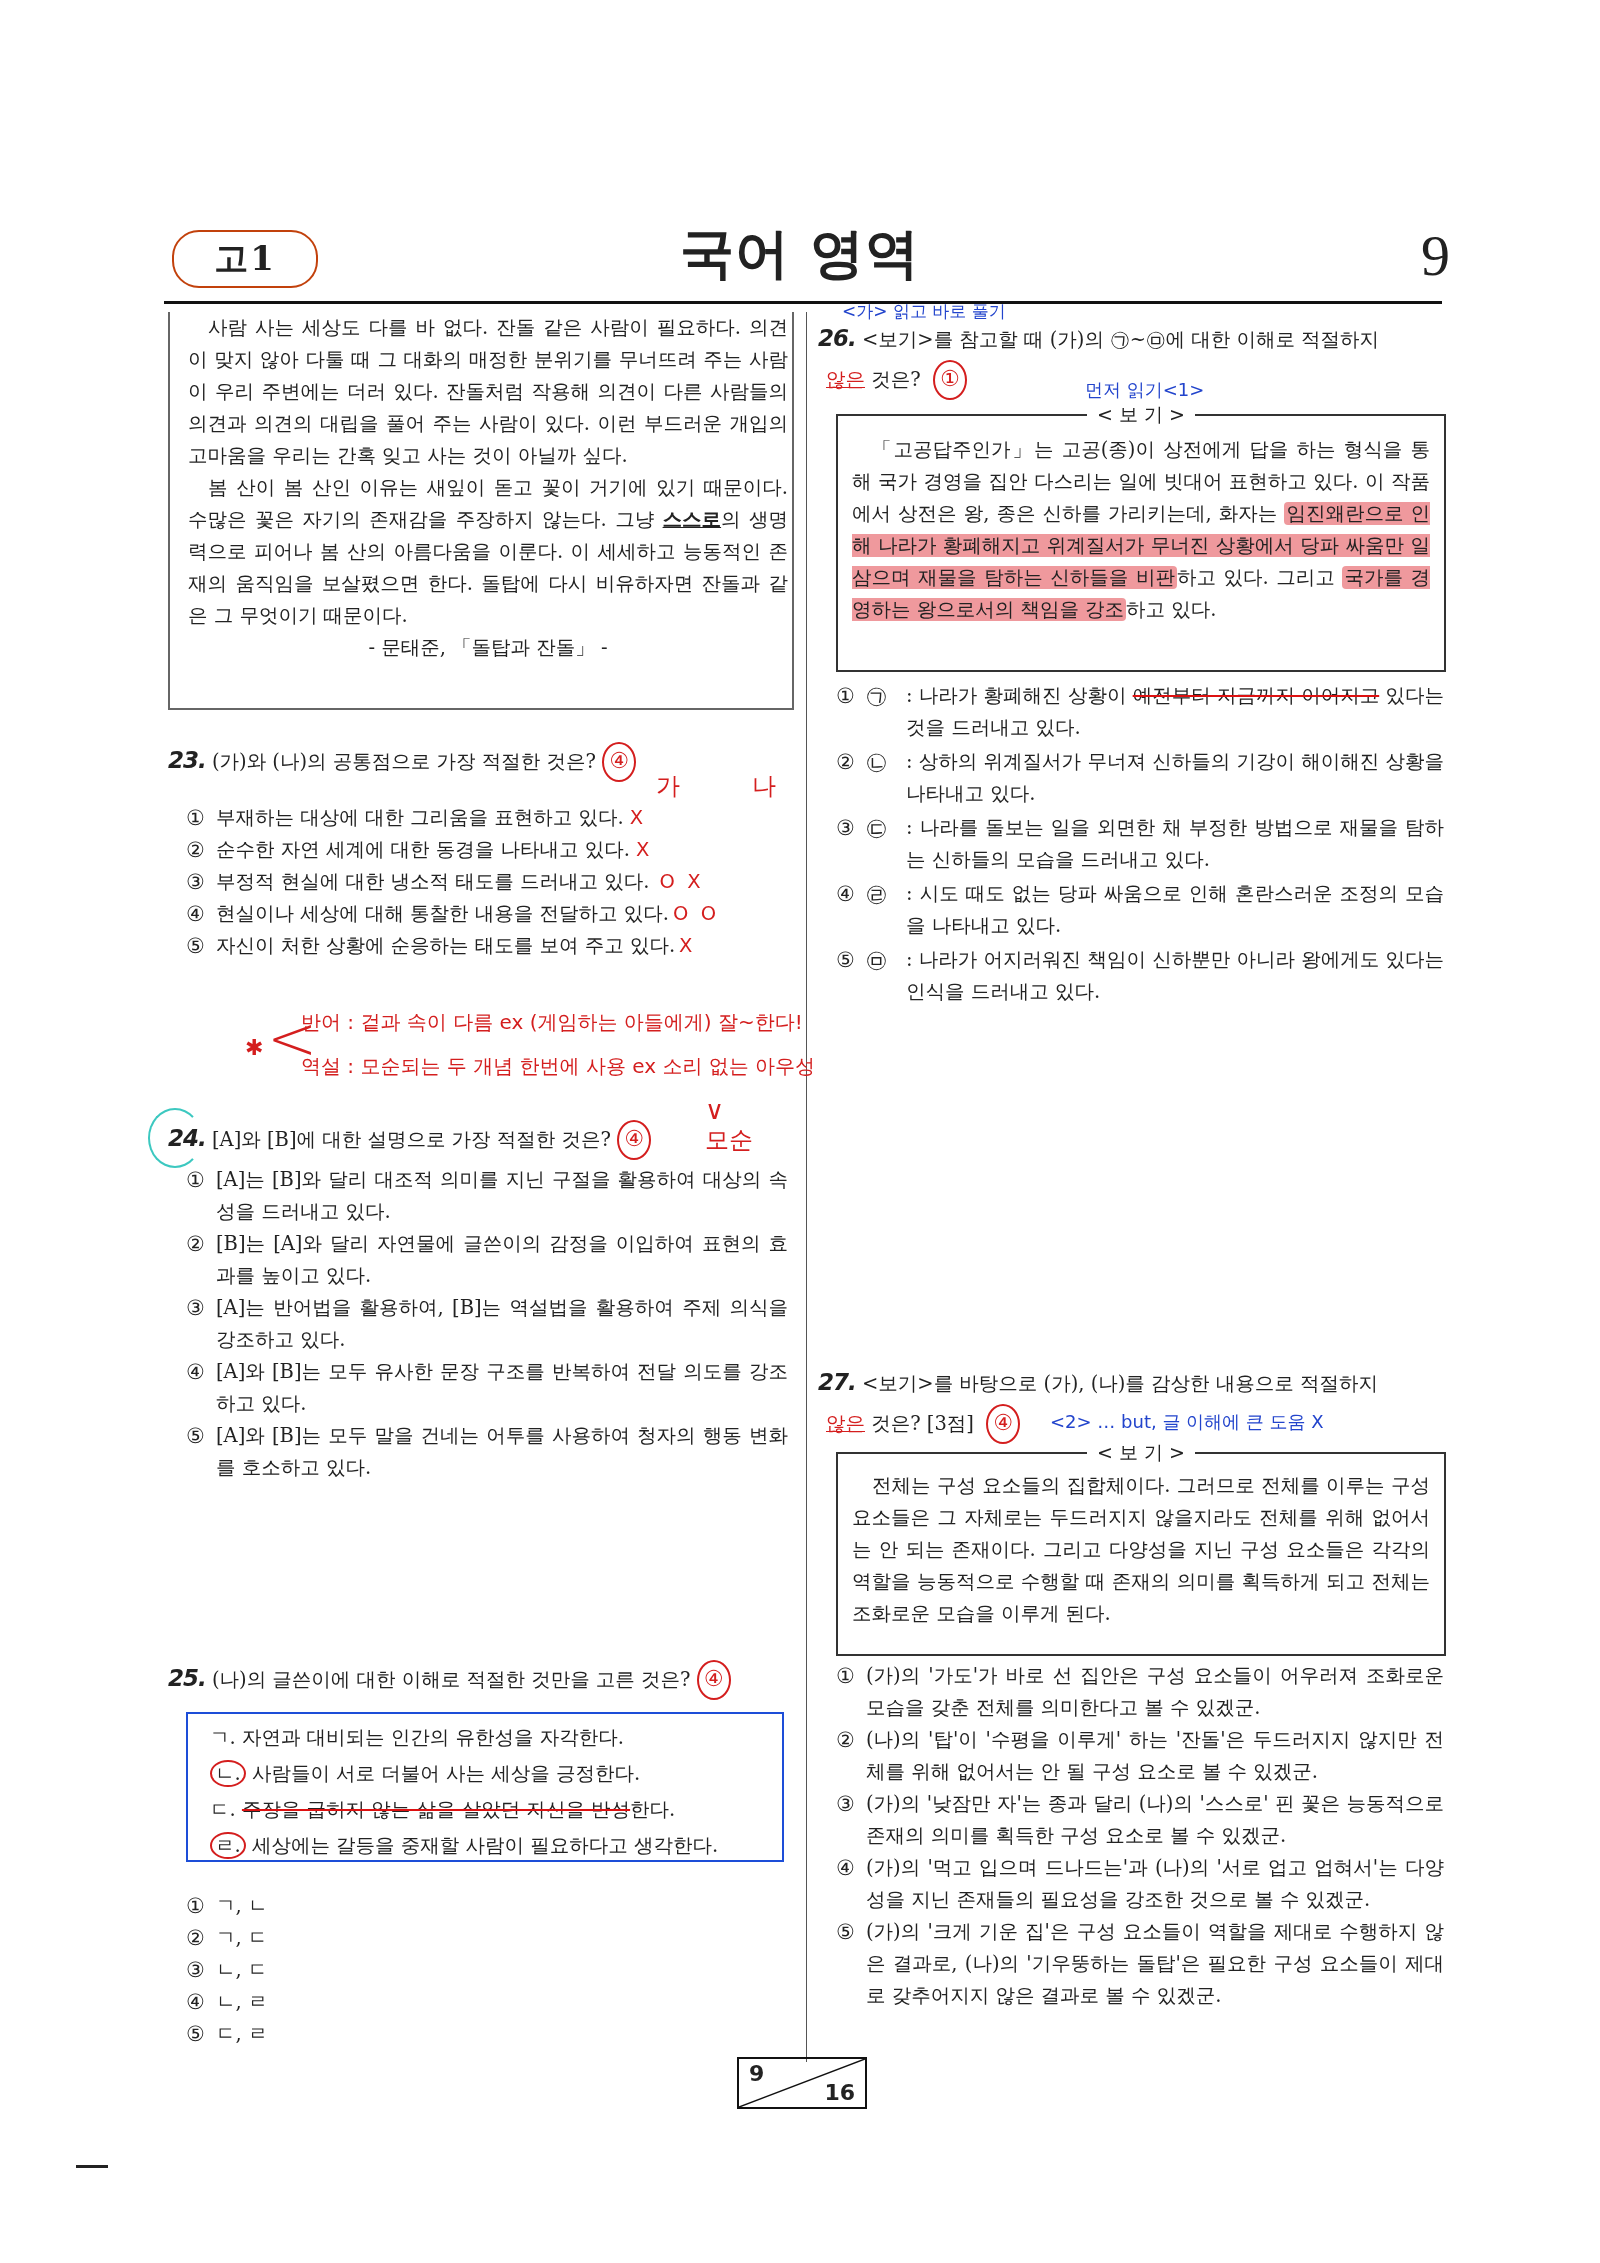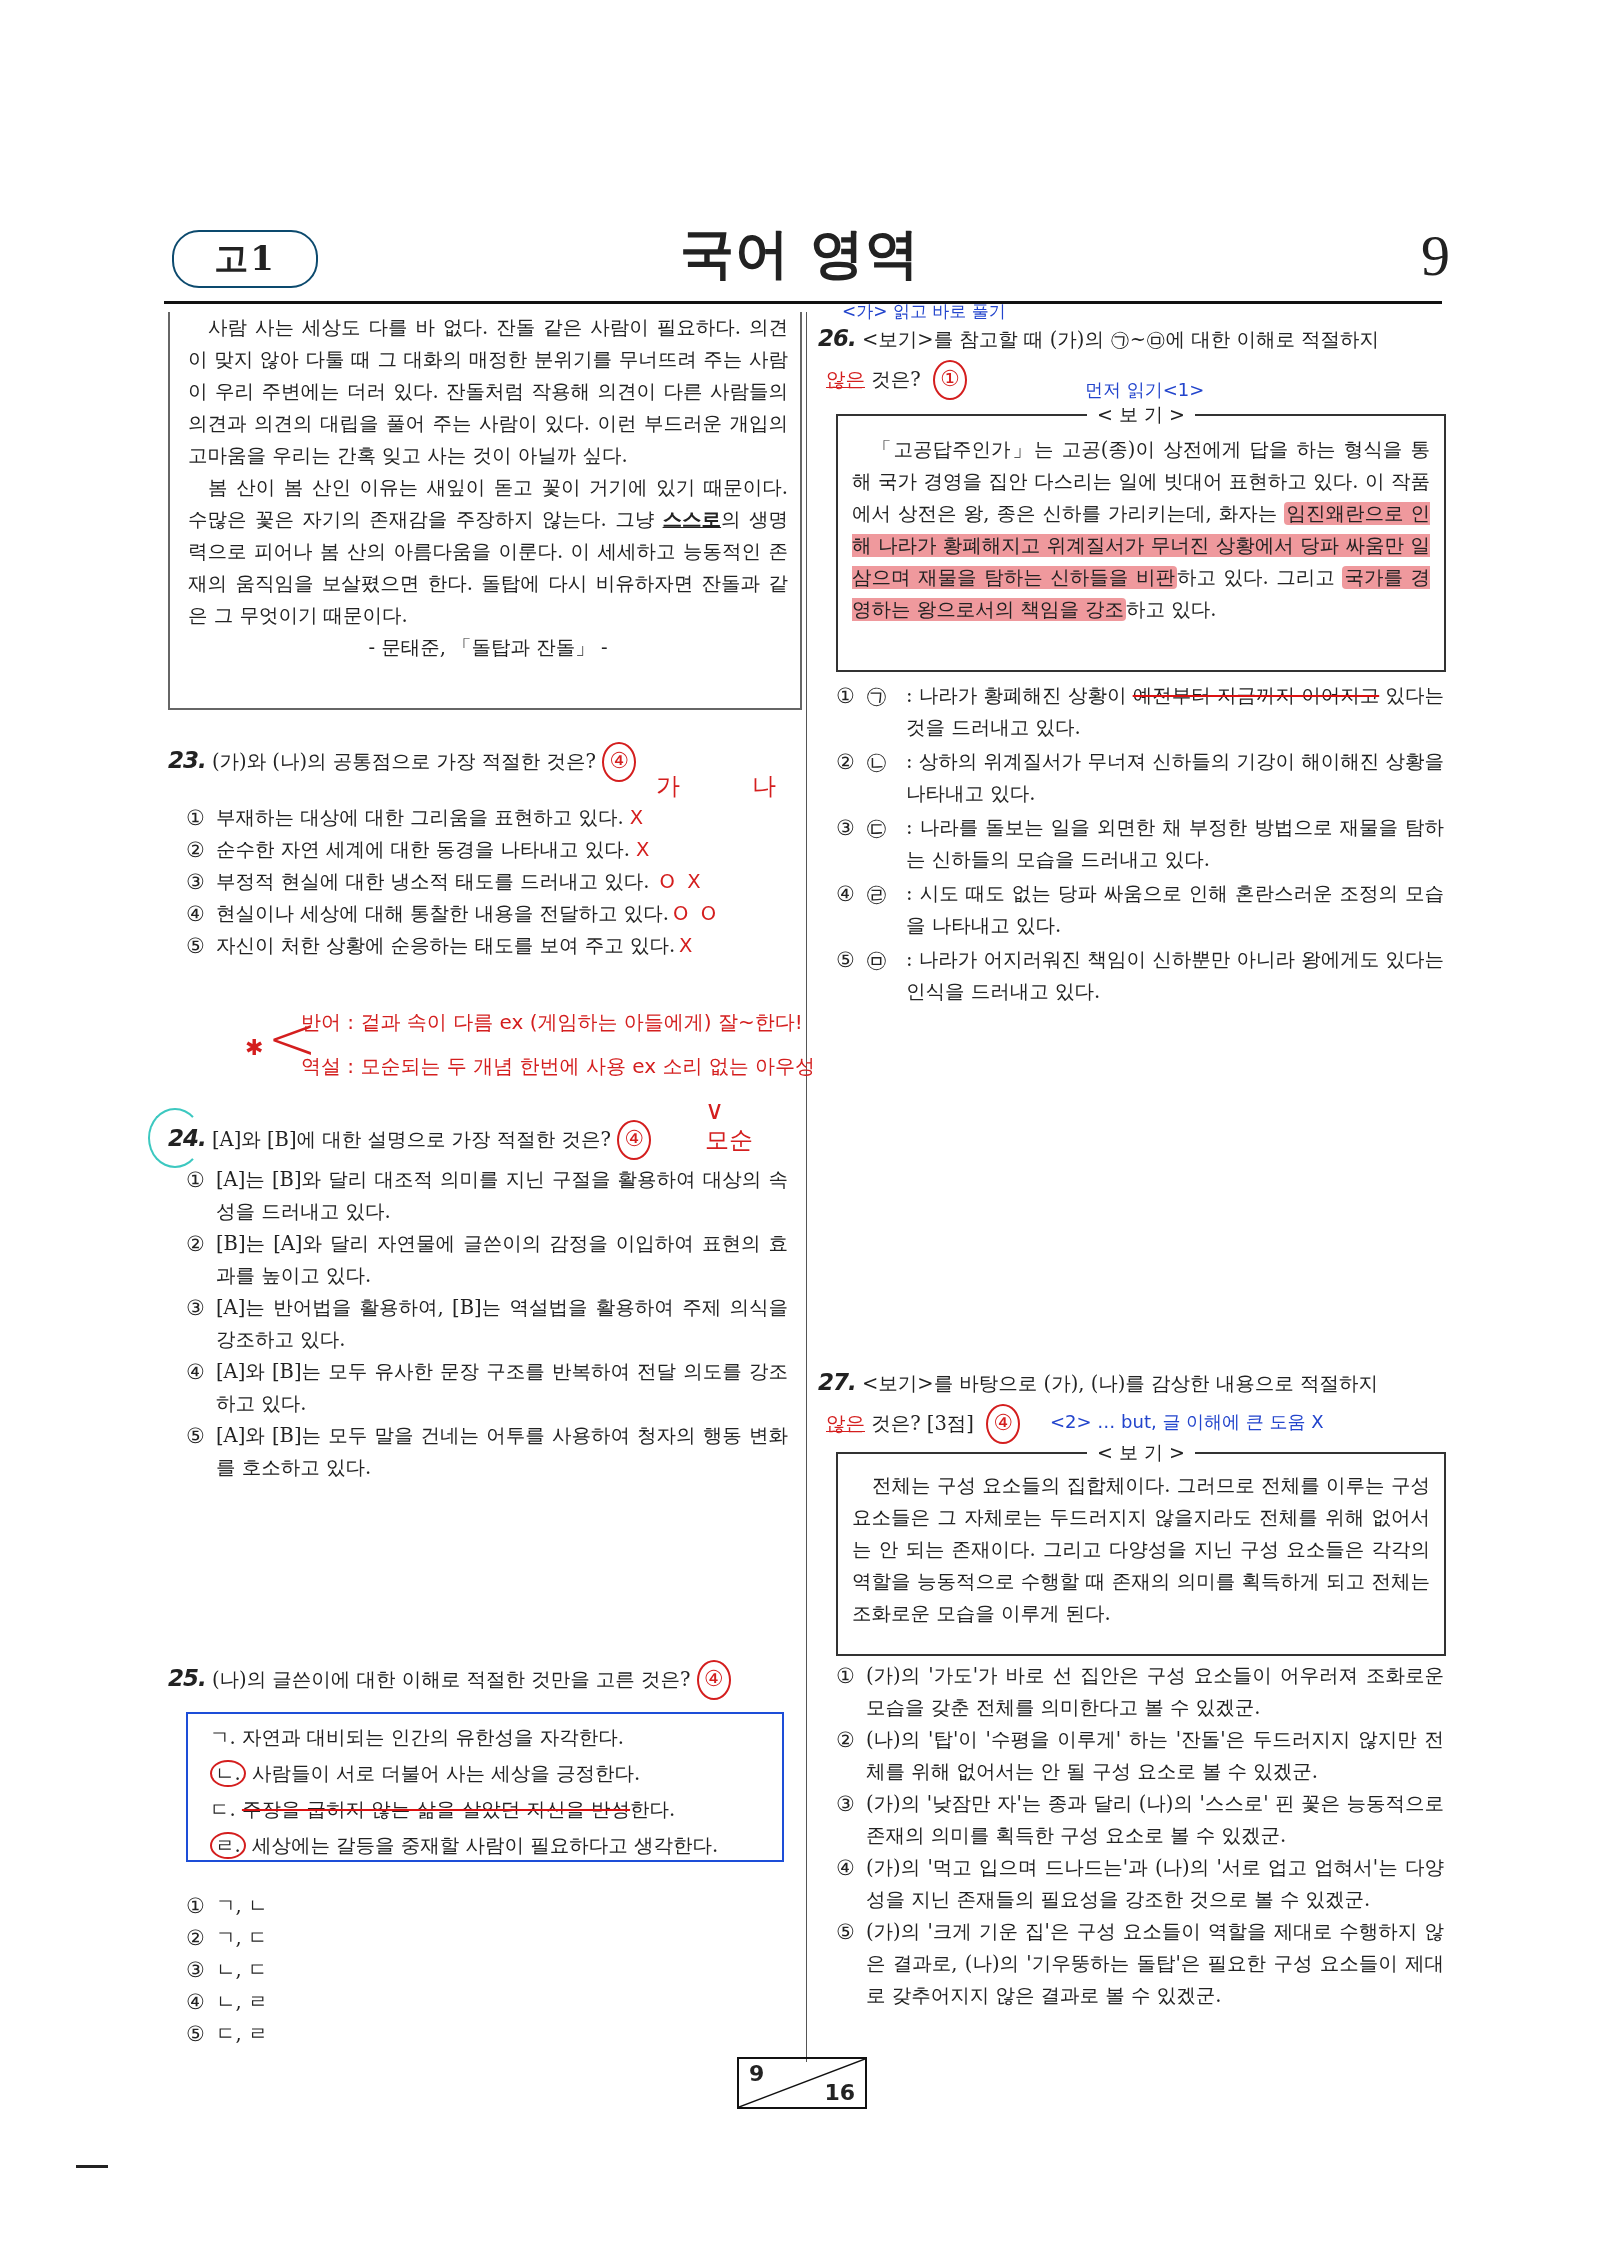--- a/index.html
+++ b/index.html
@@ -4,39 +4,39 @@
 <style>
   html, body { margin: 0; padding: 0; background: #ffffff; }
   body {
     width: 1600px; height: 2263px; position: relative; overflow: hidden;
     font-family: "DejaVu Serif", "Liberation Serif", serif; color: #222;
   }
   .abs { position: absolute; }
   
   .grade-pill {
     left: 172px; top: 230px; width: 142px; height: 54px;
-    border: 2px solid #0c4a6e; border-radius: 27px;
+    border: 2px solid #c2410c; border-radius: 27px;
     font-family: "DejaVu Serif", serif; font-size: 34px; font-weight: bold;
     display: flex; align-items: center; justify-content: center; letter-spacing: 2px;
   }
   .page-title {
     left: 600px; top: 218px; width: 400px; text-align: center;
     font-family: "DejaVu Sans", sans-serif; font-weight: bold; font-size: 54px; letter-spacing: 1px;
   }
   .page-num-top {
     left: 1390px; top: 222px; width: 60px; text-align: right;
     font-family: "Liberation Serif", serif; font-size: 58px;
   }
   .header-rule { left: 164px; top: 301px; width: 1278px; height: 3px; background: #111; }
   .col-divider { left: 806px; top: 312px; width: 1px; height: 1750px; background: #555; }
 
   .txt { font-size: 19.5px; line-height: 32px; }
   .passage {
     left: 168px; top: 312px; width: 600px; height: 396px;
-    border: 2px solid #666; border-top: none; padding: 0 12px 0 18px;
+    border: 2px solid #666; border-top: none; padding: 0 4px 0 18px;
     text-align: justify;
   }
   .passage p { margin: 0; text-indent: 20px; }
   .passage .src { text-align: center; margin-top: 0; }
   .bold-u { font-weight: bold; text-decoration: underline; }
 
   .q-num { font-family: "DejaVu Sans", sans-serif; font-weight: bold; font-style: italic; font-size: 23px; letter-spacing: -1px; }
   .q-line { white-space: nowrap; }
   .choice { display: flex; }
   .choice .cn { width: 30px; flex: none; font-size: 21px; }

